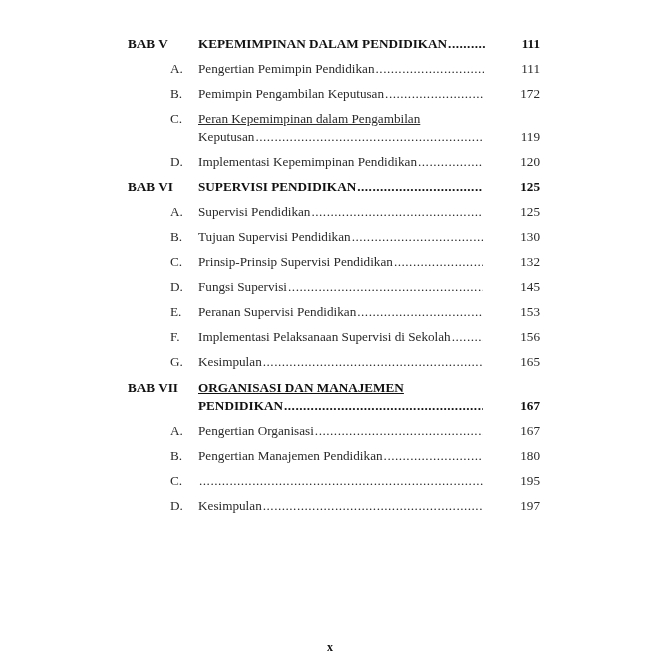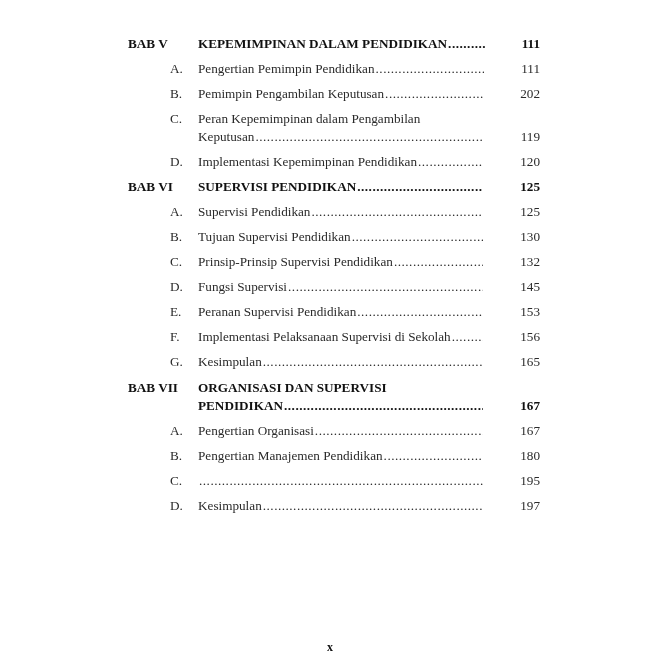--- a/index.html
+++ b/index.html
@@ -9,21 +9,21 @@
   .row { position:absolute; left:128px; width:412px; font-size:13.2px; line-height:18px; }
   .bab .num { position:absolute; left:0; top:0; font-weight:bold; color:#111; }
   .entry { position:absolute; display:flex; align-items:flex-end; right:0; }
   .entry .title { white-space:nowrap; }
   .entry .dots { flex:1; overflow:hidden; white-space:nowrap; margin:0 1px; letter-spacing:0.5px; }
   .entry .dots::after { content:"...................................................................................................................................................................................................."; }
   .entry .pg { white-space:nowrap;margin-left:36px; }
   .bab .entry { left:70px; font-weight:bold; color:#111; }
   .item .letter { position:absolute; left:42px; top:0; }
   .item .entry { left:70px; }
-  .cont { position:absolute; left:70px; top:0; white-space:nowrap; }
+  .cont { position:absolute; left:70px; top:0; white-space:nowrap;text-decoration:underline; }
   .footer { position:absolute; top:640px; left:0; width:660px; text-align:center;
             font-size:12px; font-weight:bold; color:#111; }
 </style>
 </head>
 <body>
 
 <div class="page">
 
   <div class="row bab" style="top:35px">
     <span class="num">BAB V</span>
@@ -39,21 +39,21 @@
       <span class="title">Pengertian Pemimpin Pendidikan</span>
       <span class="dots"></span>
       <span class="pg">111</span>
     </div>
   </div>
   <div class="row item" style="top:85px">
     <span class="letter">B.</span>
     <div class="entry">
       <span class="title">Pemimpin Pengambilan Keputusan</span>
       <span class="dots"></span>
-      <span class="pg">202</span>
+      <span class="pg">172</span>
     </div>
   </div>
   <div class="row item" style="top:110px">
     <span class="letter">C.</span>
     <span class="cont">Peran Kepemimpinan dalam Pengambilan</span>
   </div>
   <div class="row item" style="top:128px">
     <div class="entry">
       <span class="title">Keputusan</span>
       <span class="dots"></span>
@@ -129,21 +129,21 @@
     <span class="letter">G.</span>
     <div class="entry">
       <span class="title">Kesimpulan</span>
       <span class="dots"></span>
       <span class="pg">165</span>
     </div>
   </div>
 
   <div class="row bab" style="top:379px">
     <span class="num">BAB VII</span>
-    <span class="cont" style="font-weight:bold;color:#111">ORGANISASI DAN SUPERVISI</span>
+    <span class="cont" style="font-weight:bold;color:#111">ORGANISASI DAN MANAJEMEN</span>
   </div>
   <div class="row bab" style="top:397px">
     <div class="entry">
       <span class="title">PENDIDIKAN</span>
       <span class="dots"></span>
       <span class="pg">167</span>
     </div>
   </div>
   <div class="row item" style="top:422px">
     <span class="letter">A.</span>

